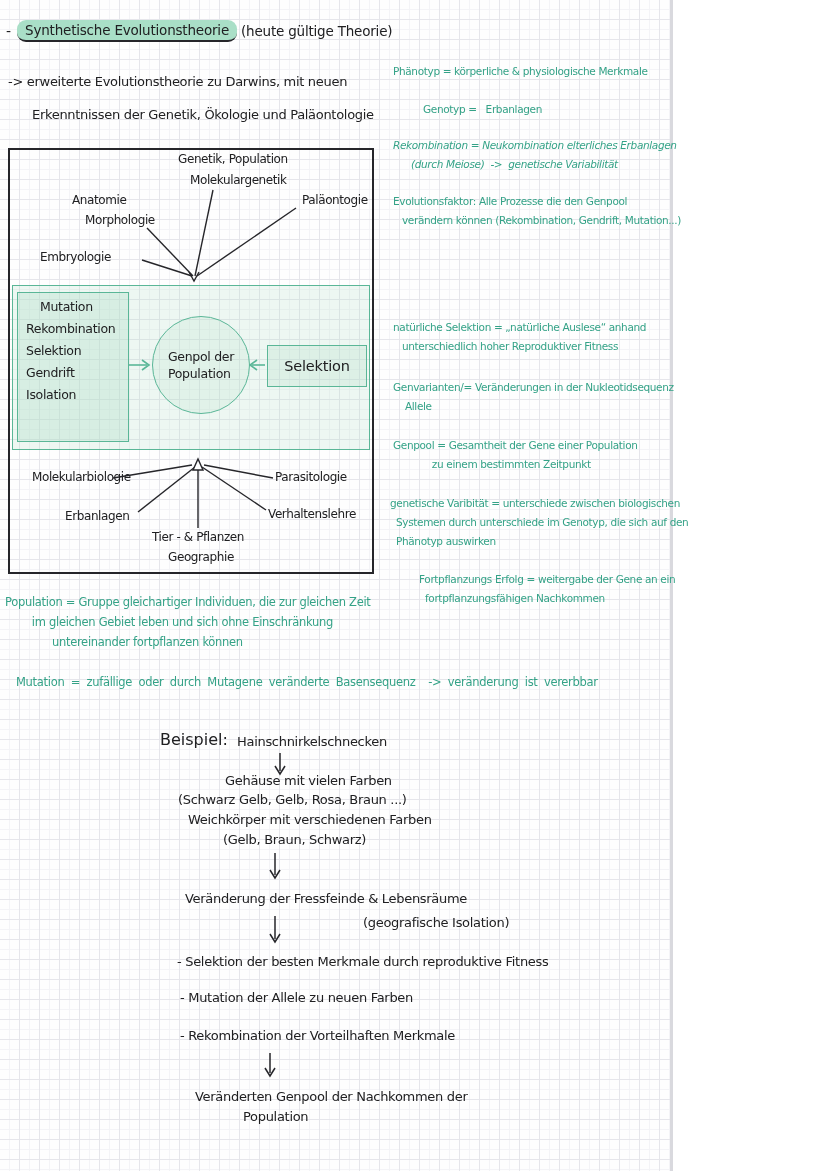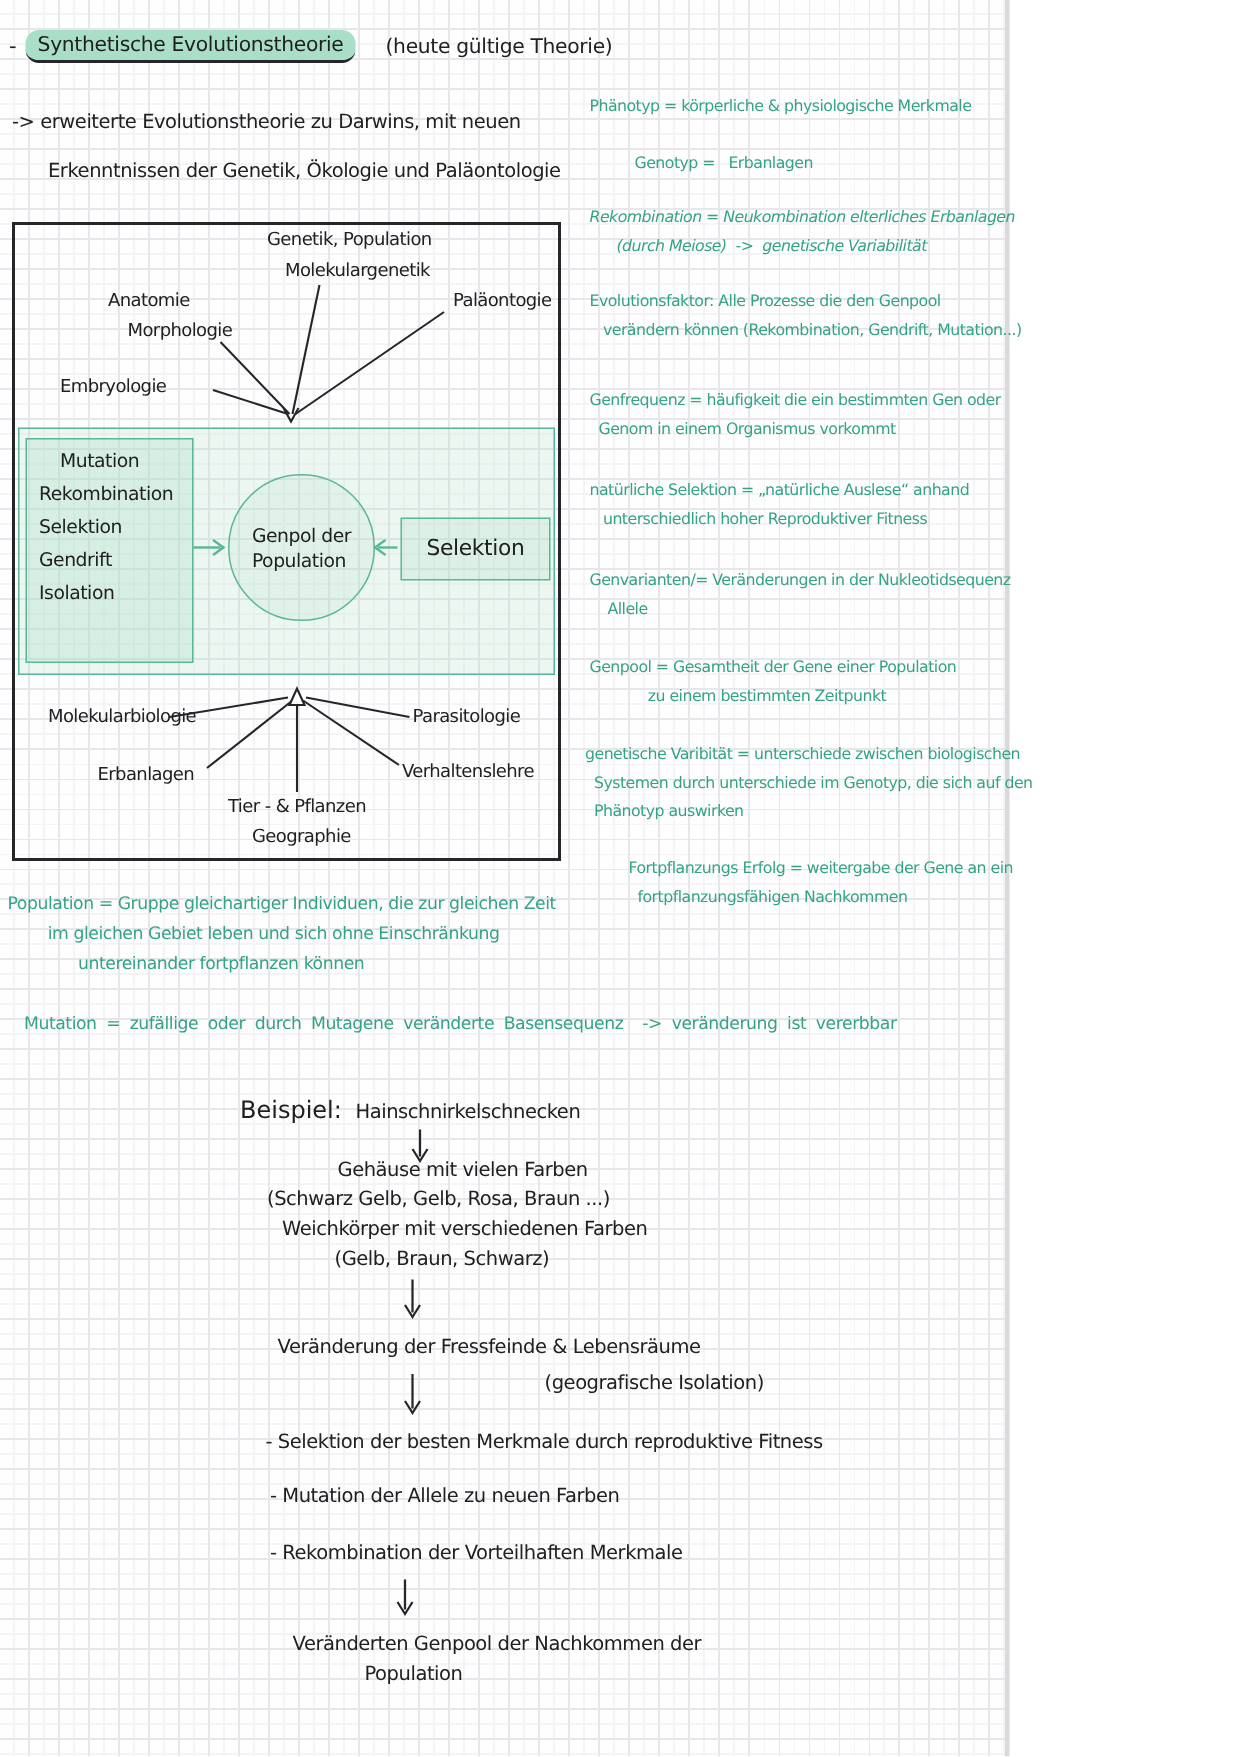--- a/index.html
+++ b/index.html
@@ -15,21 +15,21 @@
   .abs{position:absolute;white-space:pre;}
   .ink{color:#202022;}
   .green{color:#34a287;}
   .gdef{font-size:10.5px;letter-spacing:-0.35px;line-height:19px;}
   .gnote{font-size:11.5px;letter-spacing:-0.3px;line-height:20px;}
   .blk{font-size:13px;letter-spacing:-0.3px;}
   .lbl{font-size:12px;letter-spacing:-0.4px;}
   .title-row{position:absolute;left:6px;top:20px;display:flex;align-items:center;font-size:14px;}
   .hl{background:#a9dfc7;border-radius:9px;padding:2px 8px;margin-left:6px;
       border-bottom:2px solid #26262a;font-size:13.5px;letter-spacing:-0.2px;}
-  .title-suffix{margin-left:20px;font-size:13.5px;letter-spacing:-0.2px;}
+  .title-suffix{margin-left:4px;font-size:13.5px;letter-spacing:-0.2px;}
   .frame{position:absolute;left:8px;top:148px;width:362px;height:422px;border:2px solid #26262a;background:transparent;}
   .gbox-outer{position:absolute;left:12px;top:285px;width:356px;height:163px;
       border:1.6px solid #5ab697;background:rgba(178,224,202,0.22);}
   .gbox-inner{position:absolute;left:17px;top:292px;width:110px;height:148px;
       border:1.6px solid #5ab697;background:rgba(178,224,202,0.38);}
   .factor{position:absolute;left:8px;font-size:12.5px;letter-spacing:-0.3px;}
   .circle{position:absolute;left:152px;top:316px;width:96px;height:96px;border-radius:50%;
       border:1.6px solid #5ab697;background:rgba(178,224,202,0.20);
       display:flex;align-items:center;justify-content:center;text-align:left;
       font-size:12.5px;line-height:17px;letter-spacing:-0.3px;white-space:pre-line;}
@@ -53,22 +53,20 @@
 
   <div class="abs blk ink" style="left:8px;top:74px;">-&gt; erweiterte Evolutionstheorie zu Darwins, mit neuen</div>
   <div class="abs blk ink" style="left:32px;top:107px;">Erkenntnissen der Genetik, Ökologie und Paläontologie</div>
 
   <div class="abs gdef green" style="left:393px;top:62px;">Phänotyp = körperliche &amp; physiologische Merkmale</div>
   <div class="abs gdef green" style="left:393px;top:100px;margin-left:30px;">Genotyp =   Erbanlagen</div>
   <div class="abs gdef green" style="left:393px;top:136px;font-style:italic;">Rekombination = Neukombination elterliches Erbanlagen
       (durch Meiose)  -&gt;  genetische Variabilität</div>
   <div class="abs gdef green" style="left:393px;top:192px;">Evolutionsfaktor: Alle Prozesse die den Genpool
    verändern können (Rekombination, Gendrift, Mutation...)</div>
-  <div class="abs gdef green" style="left:393px;top:258px;">Genfrequenz = häufigkeit die ein bestimmten Gen oder
-  Genom in einem Organismus vorkommt</div>
   <div class="abs gdef green" style="left:393px;top:318px;">natürliche Selektion = „natürliche Auslese“ anhand
    unterschiedlich hoher Reproduktiver Fitness</div>
   <div class="abs gdef green" style="left:393px;top:378px;">Genvarianten/= Veränderungen in der Nukleotidsequenz
     Allele</div>
   <div class="abs gdef green" style="left:393px;top:436px;">Genpool = Gesamtheit der Gene einer Population
              zu einem bestimmten Zeitpunkt</div>
   <div class="abs gdef green" style="left:390px;top:494px;">genetische Varibität = unterschiede zwischen biologischen
   Systemen durch unterschiede im Genotyp, die sich auf den
   Phänotyp auswirken</div>
   <div class="abs gdef green" style="left:390px;top:570px;margin-left:29px;">Fortpflanzungs Erfolg = weitergabe der Gene an ein

